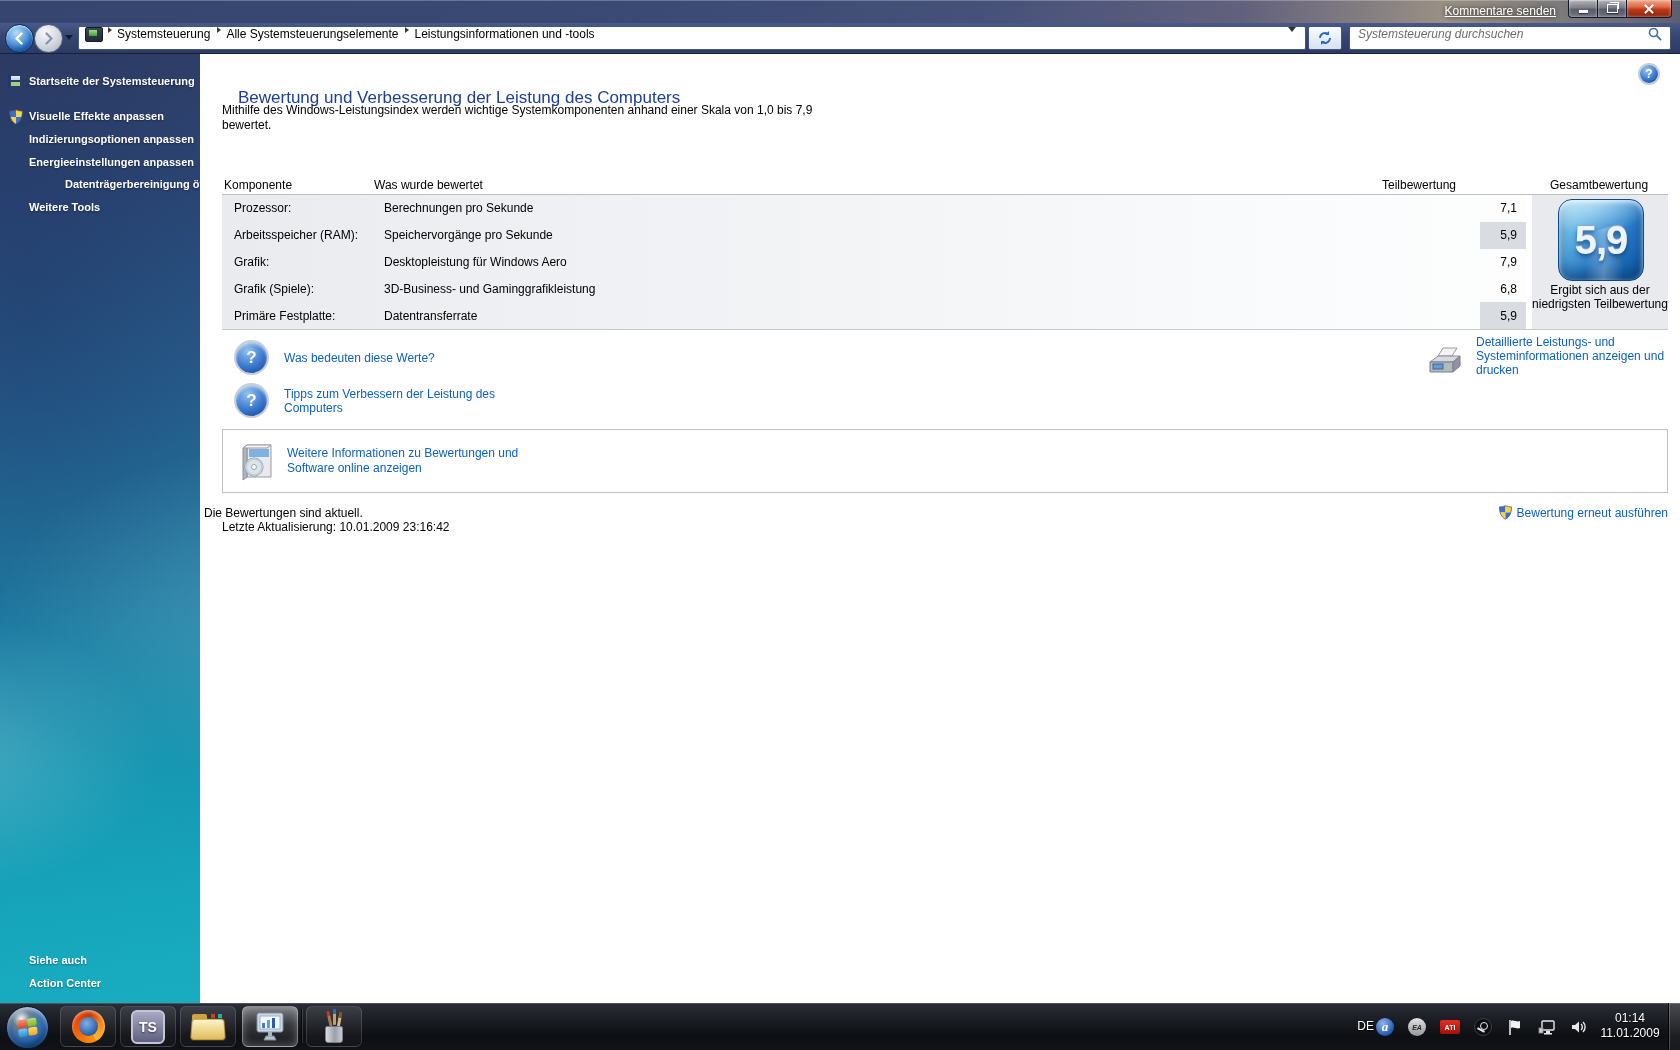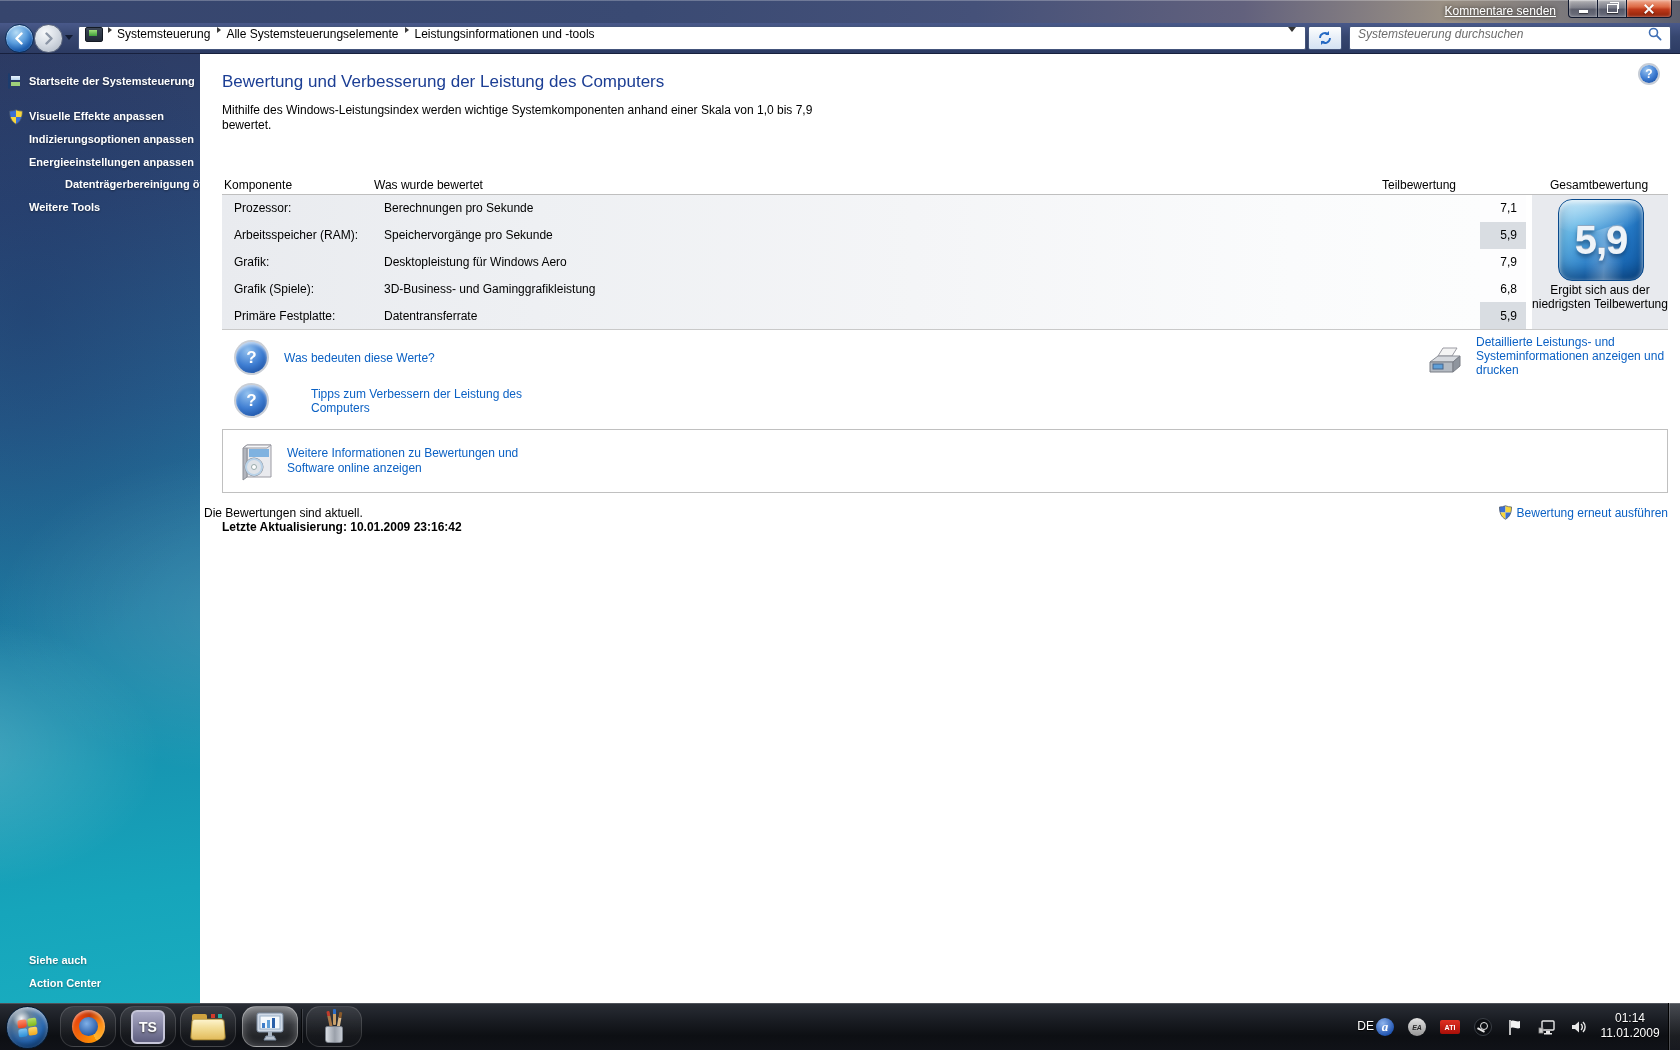--- a/index.html
+++ b/index.html
@@ -96,45 +96,45 @@
   .score-caption{position:absolute;left:0;top:88px;width:100%;text-align:center;line-height:14px;}
 
   .link{color:#0b61c4;cursor:pointer;}
   .qicon{position:absolute;width:31px;height:31px;border-radius:50%;
     background:radial-gradient(circle at 38% 28%,#94c2ef,#3f7ed2 50%,#1f55a8 82%,#16408a);
     box-shadow:0 0 0 2px #c9ced6, inset 0 2px 3px rgba(255,255,255,.6);
     display:flex;align-items:center;justify-content:center;color:#fff;font-weight:bold;font-size:17px;}
   .qicon::after{content:"?";}
   .q1{left:36px;top:288px;} .q2{left:36px;top:331px;}
   .lnk1{position:absolute;left:84px;top:297px;}
-  .lnk2{position:absolute;left:84px;top:333px;width:240px;line-height:14px;margin-left:27px;}
+  .lnk2{position:absolute;left:84px;top:333px;width:240px;line-height:14px;}
   .printer-wrap{position:absolute;left:1226px;top:292px;}
   .lnk3{position:absolute;left:1276px;top:281px;width:232px;line-height:14px;}
 
   .online-box{position:absolute;left:22px;top:375px;width:1444px;height:62px;border:1px solid #c0c0c0;}
   .box-ico{position:absolute;left:14px;top:9px;}
   .lnk4{position:absolute;left:64px;top:16px;width:260px;line-height:15px;}
 
   .status1{position:absolute;left:4px;top:452px;}
-  .status2{position:absolute;left:22px;top:466px;font-weight:bold;}
+  .status2{position:absolute;left:22px;top:466px;}
   .rerun{position:absolute;right:12px;top:451px;display:flex;align-items:center;gap:4px;}
 
   
   .taskbar{position:absolute;left:0;bottom:0;width:1680px;height:47px;
     background:linear-gradient(#2a2e36,#181b21 40%,#0d0f13 70%,#101218);
     box-shadow:inset 0 1px 0 rgba(255,255,255,.18);}
   .orb{position:absolute;left:6px;top:3px;width:41px;height:41px;border-radius:50%;cursor:pointer;
     background:radial-gradient(circle at 35% 28%, rgba(255,255,255,.95), rgba(170,215,250,.55) 22%, rgba(45,115,195,.95) 58%, #0b3f78 88%);
     border:1px solid #04182f;box-shadow:inset 0 -4px 8px rgba(0,20,50,.5), inset 0 2px 4px rgba(255,255,255,.8);
     display:flex;align-items:center;justify-content:center;}
   .orb-flag{width:19px;height:17px;display:grid;grid-template-columns:9px 9px;grid-template-rows:8px 8px;gap:1px;transform:rotate(-6deg) skewY(-4deg);}
   .orb-flag span{border-radius:2px;display:block;}
   .of1{background:linear-gradient(#ff8d6b,#e8431f);} .of2{background:linear-gradient(#b8e06a,#7fb718);}
   .of3{background:linear-gradient(#7fc4f2,#2a8fd8);} .of4{background:linear-gradient(#ffd96b,#f2a81d);}
-  .tbtn{position:absolute;top:3px;width:56px;height:41px;border-radius:14px;display:flex;align-items:center;justify-content:center;cursor:pointer;
+  .tbtn{position:absolute;top:3px;width:56px;height:41px;border-radius:6px;display:flex;align-items:center;justify-content:center;cursor:pointer;
     border:1px solid rgba(255,255,255,.14);background:linear-gradient(rgba(255,255,255,.10),rgba(255,255,255,.02));box-sizing:border-box;}
   .tbtn.active{border:1px solid rgba(255,255,255,.42);background:linear-gradient(rgba(255,255,255,.38),rgba(255,255,255,.14) 45%,rgba(255,255,255,.06));box-shadow:inset 0 0 9px rgba(255,255,255,.3);}
   .tb-ff{left:60px;} .tb-ts{left:120px;} .tb-ex{left:180px;} .tb-pf{left:242px;} .tb-br{left:306px;}
   .tb-divider{position:absolute;left:301px;top:6px;width:1px;height:34px;background:rgba(0,0,0,.65);box-shadow:1px 0 0 rgba(255,255,255,.15);}
   .ff-icon{width:33px;height:33px;border-radius:50%;position:relative;
     background:conic-gradient(from 150deg,#ff9500,#f2670a 22%,#e8430a 45%,#c23a08 60%,#ff8c12 80%,#ffb52e 100%);box-shadow:inset 0 2px 3px rgba(255,255,255,.5);}
   .ff-icon::after{content:"";position:absolute;left:7px;top:7px;width:19px;height:19px;border-radius:50%;
     background:radial-gradient(circle at 40% 35%,#7fb0e8,#2b5da8 70%,#1b3f7a);}
   .ts-icon{width:34px;height:34px;border-radius:6px;background:linear-gradient(#a9a9c4,#5f5f80);border:2px solid #c5c5d8;box-sizing:border-box;
     display:flex;align-items:center;justify-content:center;color:#fff;font-weight:bold;font-size:14px;text-shadow:0 1px 2px #333;}
@@ -248,21 +248,21 @@
     <div class="side-item" style="top:102px;">Energieeinstellungen anpassen</div>
     <div class="side-item" style="top:124px;margin-left:36px;">Datenträgerbereinigung öffnen</div>
     <div class="side-item" style="top:147px;">Weitere Tools</div>
 
     <div class="side-item side-header" style="top:900px;">Siehe auch</div>
     <div class="side-item" style="top:923px;">Action Center</div>
   </div>
 
   <div class="content">
     <div class="help-btn"></div>
-    <h1 class="page-title" style="margin:0;font-weight:normal;">Bewertung und Verbesserung der Leistung des Computers</h1>
+    <h1 class="page-title" style="margin:16px;font-weight:normal;">Bewertung und Verbesserung der Leistung des Computers</h1>
     <p class="intro" style="margin:0;">Mithilfe des Windows-Leistungsindex werden wichtige Systemkomponenten anhand einer Skala von 1,0 bis 7,9 bewertet.</p>
 
     <div class="tbl-head">
       <span class="th-comp">Komponente</span>
       <span class="th-rated">Was wurde bewertet</span>
       <span class="th-sub">Teilbewertung</span>
       <span class="th-base">Gesamtbewertung</span>
     </div>
 
     <div class="tbl-body">

